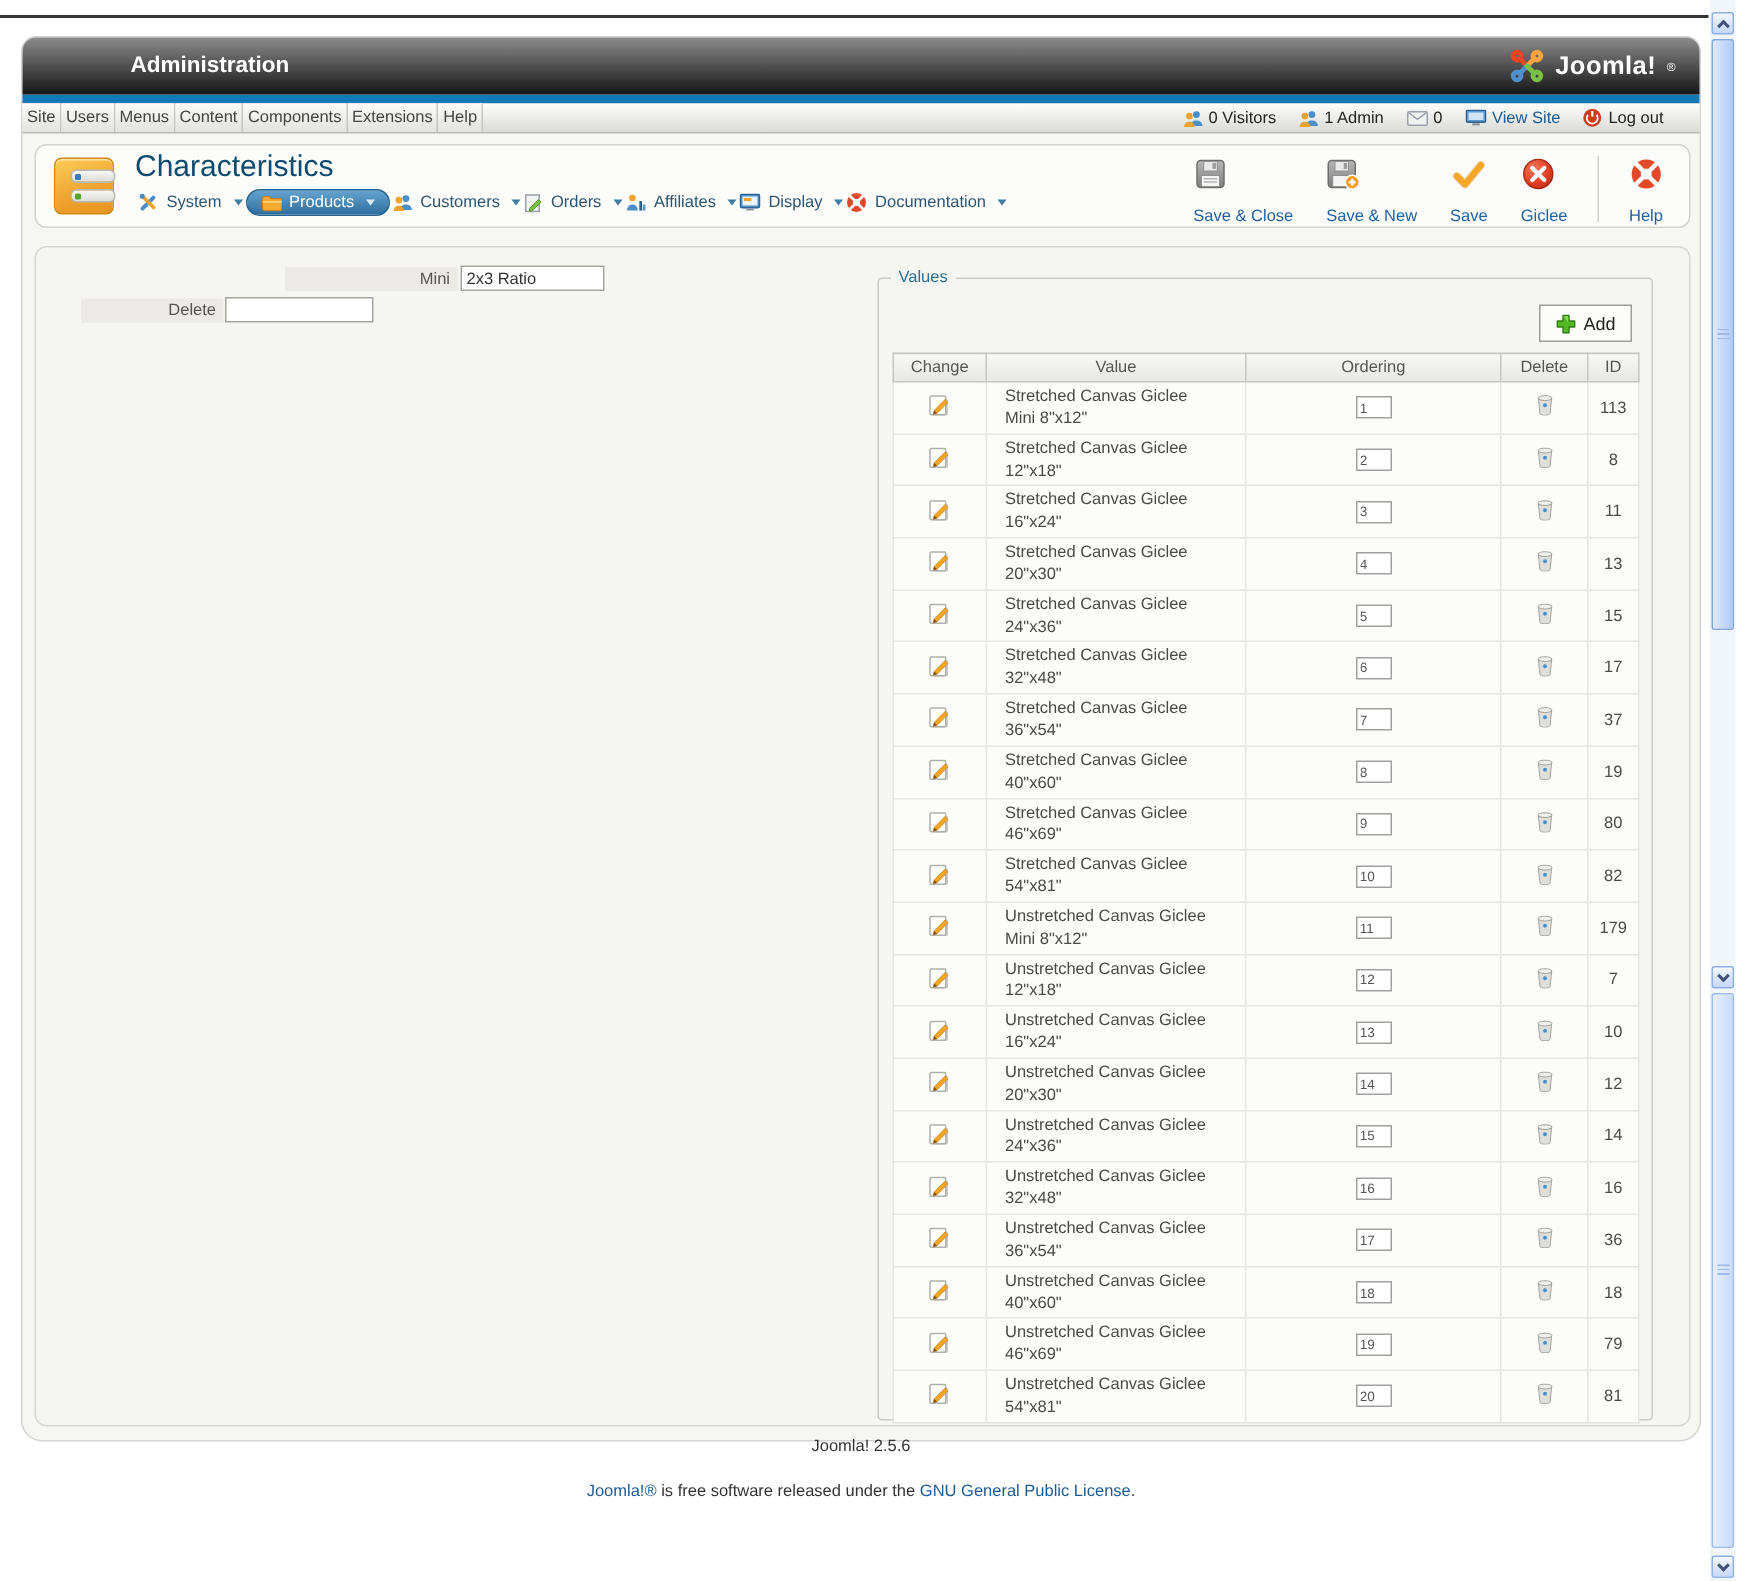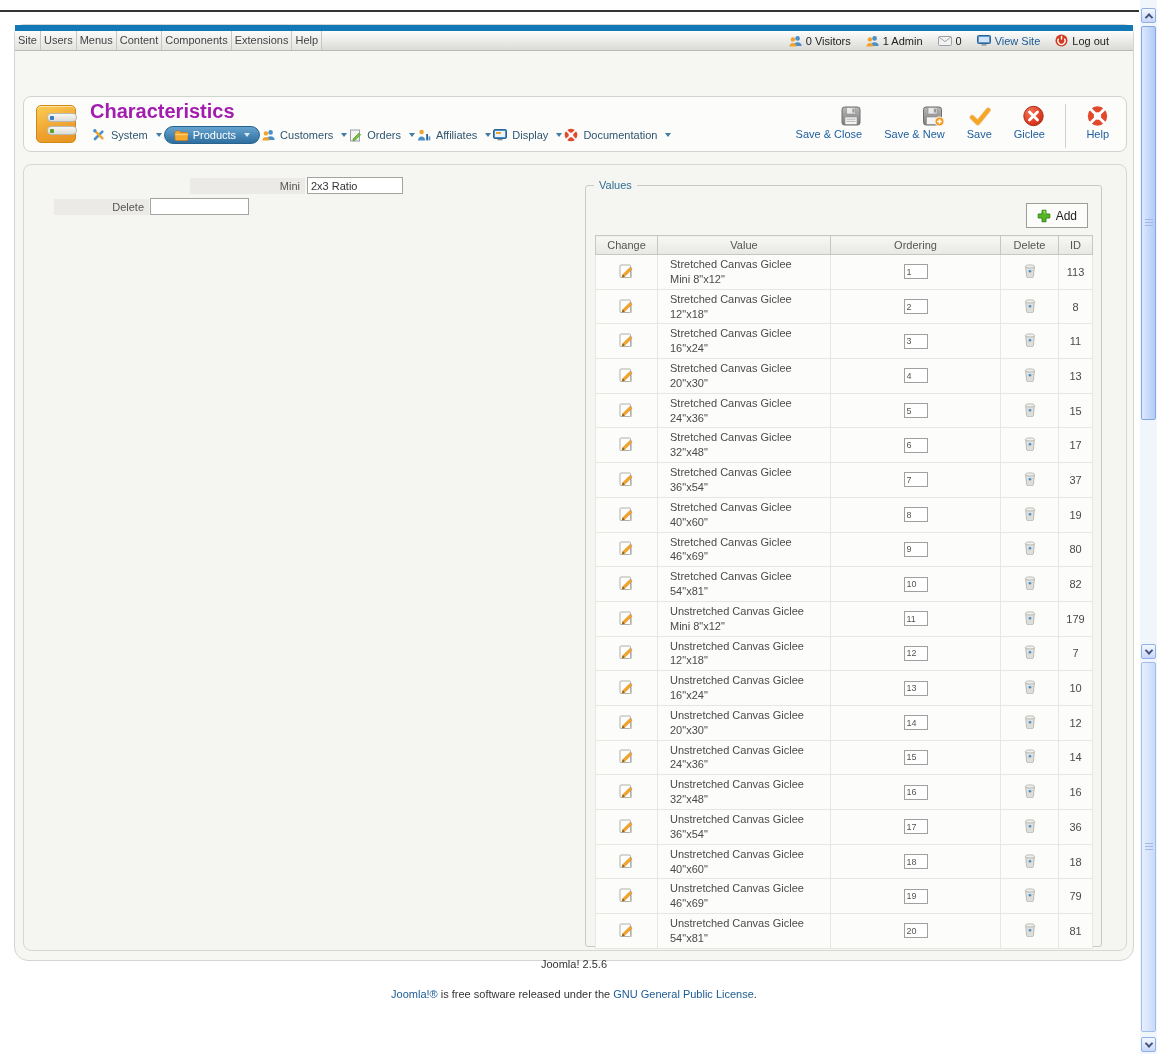--- a/index.html
+++ b/index.html
@@ -27,30 +27,30 @@
   .sitem svg { display:block; }
   .link-blue { color:#1b5a93; }
 
   
   .tbox { position:absolute; left:8px; top:71px; width:1104px; height:56px; background:#fcfcfa; border:1px solid #d2d2ce; border-radius:8px; }
   .page-icon { position:absolute; left:12px; top:8px; width:40px; height:38px; background:linear-gradient(160deg,#fbce57,#efa22f 60%,#e8931f); border:1px solid #cf8a16; border-radius:5px; box-shadow:inset 0 1px 0 rgba(255,255,255,.5); }
   .pi-bar { position:absolute; left:10px; width:30px; height:9px; background:linear-gradient(#f7f7f5,#dcdcd8); border:1px solid #b9b9b3; border-radius:4px; }
   .pi-bar1 { top:7px; } .pi-bar2 { top:20px; }
   .pi-dot { position:absolute; left:2px; top:2px; width:4px; height:4px; border-radius:1px; }
   .pi-dot-blue { background:#3a78c0; } .pi-dot-green { background:#58a32c; }
-  .ptitle { position:absolute; left:66px; top:3px; font-size:20px; font-weight:bold; color:#a21caf; }
+  .ptitle { position:absolute; left:66px; top:3px; font-size:20px; font-weight:normal; color:#0c4a6e; }
   .cmenu { position:absolute; left:68px; top:29px; display:flex; align-items:center; gap:2px; }
   .cm-item { display:flex; align-items:center; gap:5px; color:#2f5570; cursor:default; }
   .cm-item svg { display:block; }
   .caret { display:inline-block; width:0; height:0; border-left:3.5px solid transparent; border-right:3.5px solid transparent; border-top:4.5px solid #3f7ca6; margin-left:3px; }
   .cm-active { background:linear-gradient(#66a3cf,#2e6e9e); border:1px solid #27638f; border-radius:11px; padding:2px 9px; color:#fff; }
   .cm-active .caret { border-top-color:#dcebf5; }
 
   .tbar { position:absolute; right:6px; top:4px; display:flex; align-items:flex-start; }
-  .tbtn { display:flex; flex-direction:column; align-items:flex-end; gap:0; padding:3px 11px 0; color:#1f5fa0; cursor:default; }
+  .tbtn { display:flex; flex-direction:column; align-items:flex-start; gap:10px; padding:3px 11px 0; color:#1f5fa0; cursor:default; }
   .tbtn .ticon { height:24px; display:flex; align-items:center; }
   .tb-sep { width:1px; background:#d0d0cc; height:44px; margin:3px 9px 0; }
 
   
   .cpanel { position:absolute; left:8px; top:139px; width:1104px; height:787px; background:#f5f5f1; border:1px solid #d6d6d2; border-radius:8px; }
   .flabel { position:absolute; height:16px; background:#eceae6; color:#555; text-align:right; padding-right:5px; line-height:16px; }
   .lbl-name { left:166px; top:13px; width:115px; }
   .lbl-alias { left:30px; top:34px; width:95px; }
   .finput { position:absolute; height:17px; border:1px solid #a3a3a0; background:#fff; font-family:"Liberation Sans",sans-serif; font-size:11px; color:#333; padding:1px 3px; }
   .in-name { left:283px; top:12px; width:96px; }
@@ -85,20 +85,39 @@
   .chev-up { transform:rotate(45deg) translate(1px,1px); }
   .chev-down { transform:rotate(225deg) translate(1px,1px); }
 </style>
 </head>
 <body>
 
 <div class="top-rule"></div>
 
 <div class="admin">
 
+  <div class="hdr">
+    <span class="hdr-title">Administration</span>
+    <div class="brand">
+      <svg width="24" height="24" viewBox="0 0 24 24">
+        <g fill="none" stroke-width="3.2" stroke-linecap="round">
+          <path d="M12 12 L7 7" stroke="#f44321"></path>
+            <circle cx="5.4" cy="5.4" r="2.6" stroke="#f44321"></circle>
+          <path d="M12 12 L17 7" stroke="#f9a541"></path>
+            <circle cx="18.6" cy="5.4" r="2.6" stroke="#f9a541"></circle>
+          <path d="M12 12 L7 17" stroke="#5091cd"></path>
+            <circle cx="5.4" cy="18.6" r="2.6" stroke="#5091cd"></circle>
+          <path d="M12 12 L17 17" stroke="#7ac143"></path>
+            <circle cx="18.6" cy="18.6" r="2.6" stroke="#7ac143"></circle>
+        </g>
+      </svg>
+      <span class="brand-text">Joomla!</span>
+        <span class="brand-mark">®</span>
+    </div>
+  </div>
 
   <div class="bluebar"></div>
 
   <div class="menubar">
     <div class="mitem">Site</div>
     <div class="mitem">Users</div>
     <div class="mitem">Menus</div>
     <div class="mitem">Content</div>
     <div class="mitem">Components</div>
     <div class="mitem">Extensions</div>

